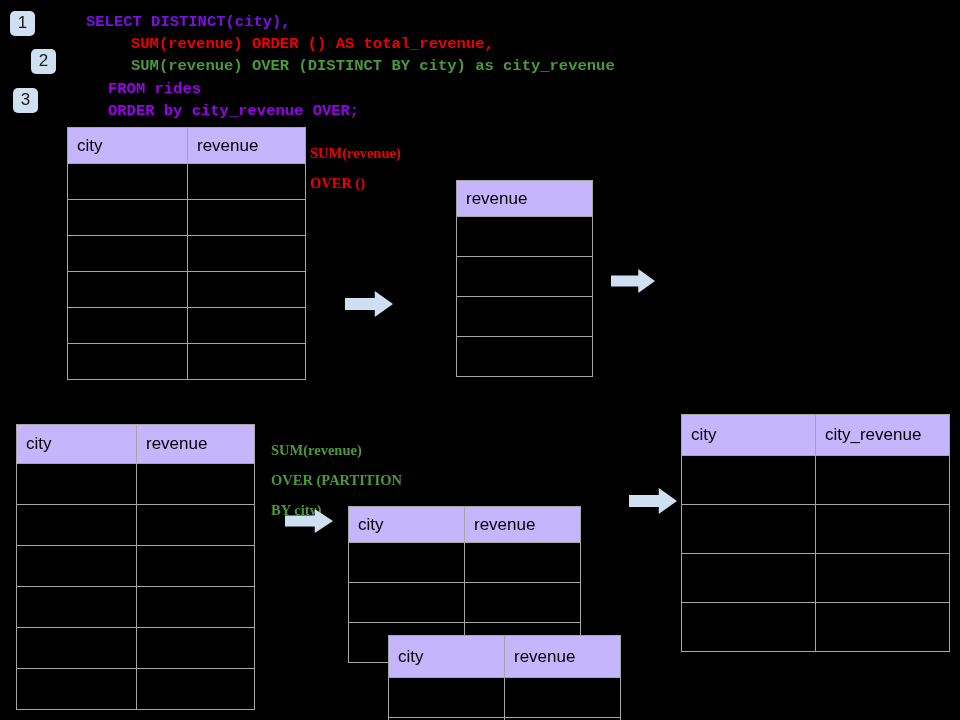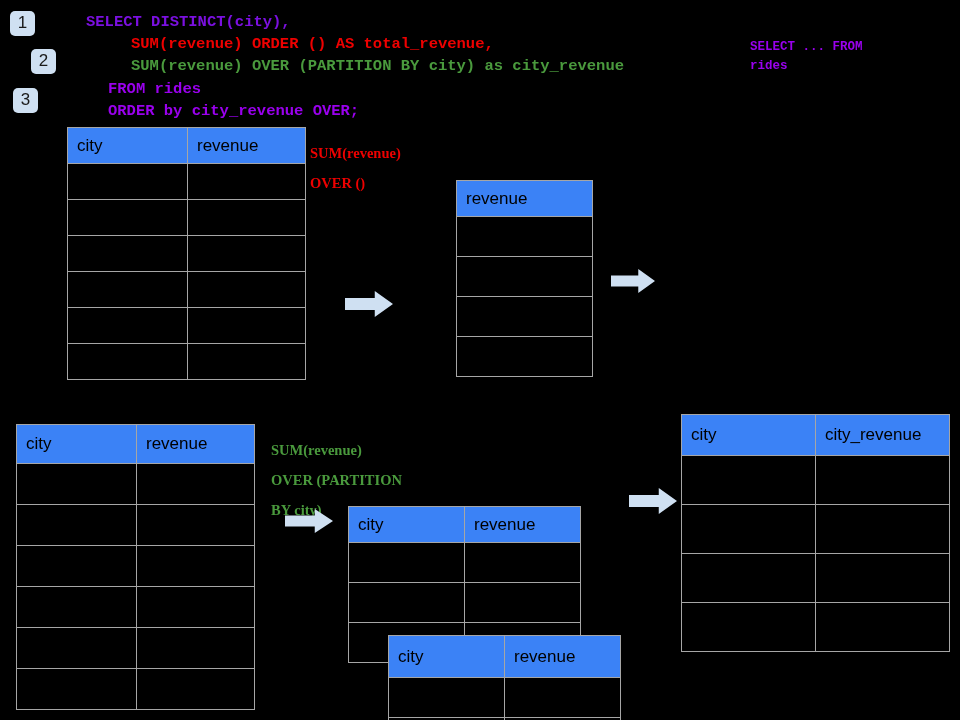--- a/index.html
+++ b/index.html
@@ -70,21 +70,21 @@
     border-collapse: collapse;
     table-layout: fixed;
     background: #000000;
   }
   .tbl td {
     border: 1px solid #a6a6a6;
     background: #000000;
     padding: 0;
   }
   .tbl td.hdr {
-    background: #3b82f6;
+    background: #c4b5fd;
     color: #000000;
     font-family: "Liberation Sans", sans-serif;
     font-size: 17px;
     text-align: left;
     padding: 0 0 0 9px;
     border: 1px solid #a6a6a6;
   }
 
   
   .arrow {
@@ -98,27 +98,25 @@
 
   <div id="badges">
       <div class="badge" style="left: 10px; top: 11px;">1</div>
       <div class="badge" style="left: 31px; top: 49px;">2</div>
       <div class="badge" style="left: 13px; top: 88px;">3</div>
     </div>
 
   <div id="sql-block">
       <div class="code c-violet" style="left: 86px; top: 11px;">SELECT DISTINCT(city),</div>
       <div class="code c-red" style="left: 131px; top: 33px;">SUM(revenue) ORDER () AS total_revenue,</div>
-      <div class="code c-green" style="left: 131px; top: 55px;">SUM(revenue) OVER (PARTITION BY city) as city_revenue</div>
+      <div class="code c-green" style="left: 131px; top: 55px;">SUM(revenue) OVER (DISTINCT BY city) as city_revenue</div>
       <div class="code c-purple" style="left: 108px; top: 78px;">FROM rides</div>
       <div class="code c-purple" style="left: 108px; top: 100px;">ORDER by city_revenue OVER;</div>
     </div>
 
-  <div class="anno-right" style="left:750px; top:38px;">SELECT ... FROM
-rides</div>
 
   <div class="anno c-red" style="left:310px; top:138px;">SUM(revenue)
 OVER ()</div>
 
   <div class="anno c-green" style="left:271px; top:435px;">SUM(revenue)
 OVER (PARTITION
 BY city)</div>
 
   <div id="tables">
       <table class="tbl" style="left: 67px; top: 127px;">

